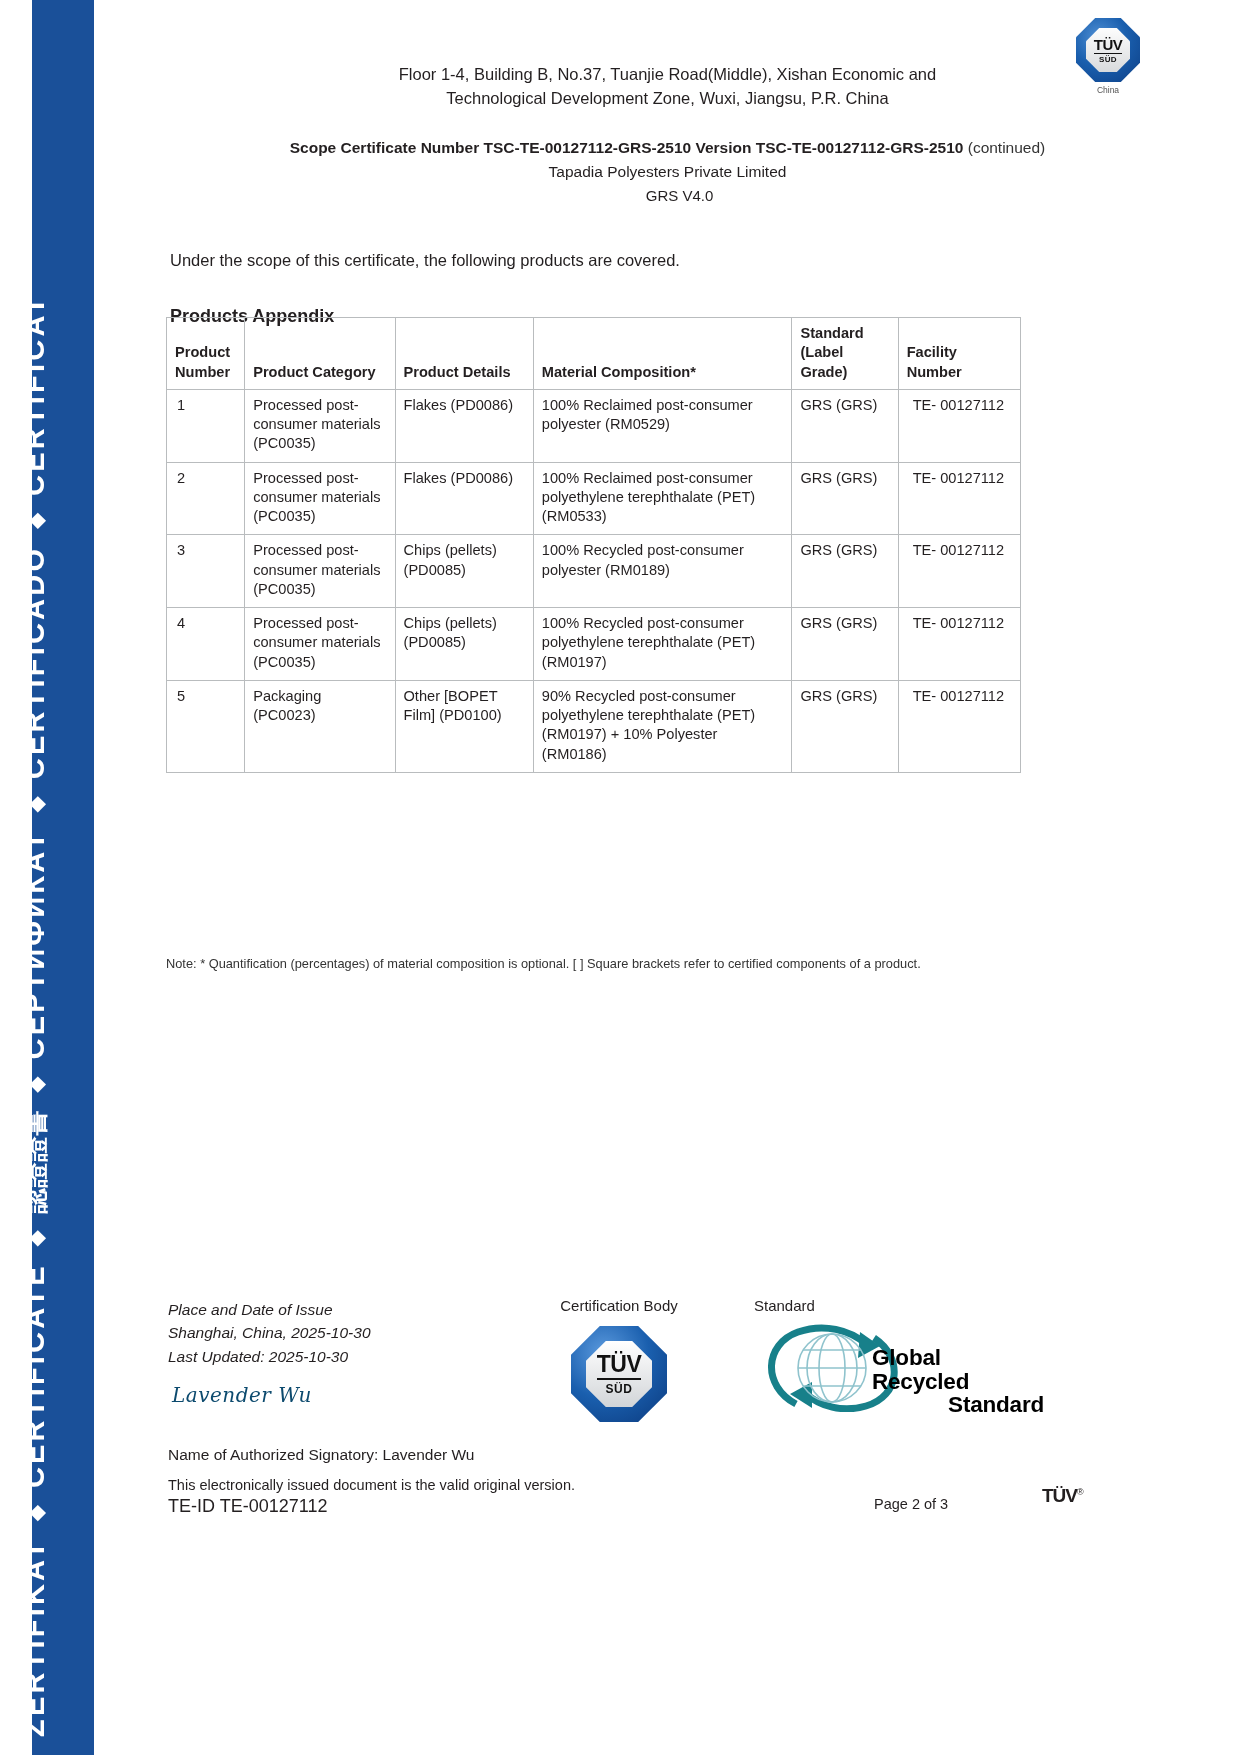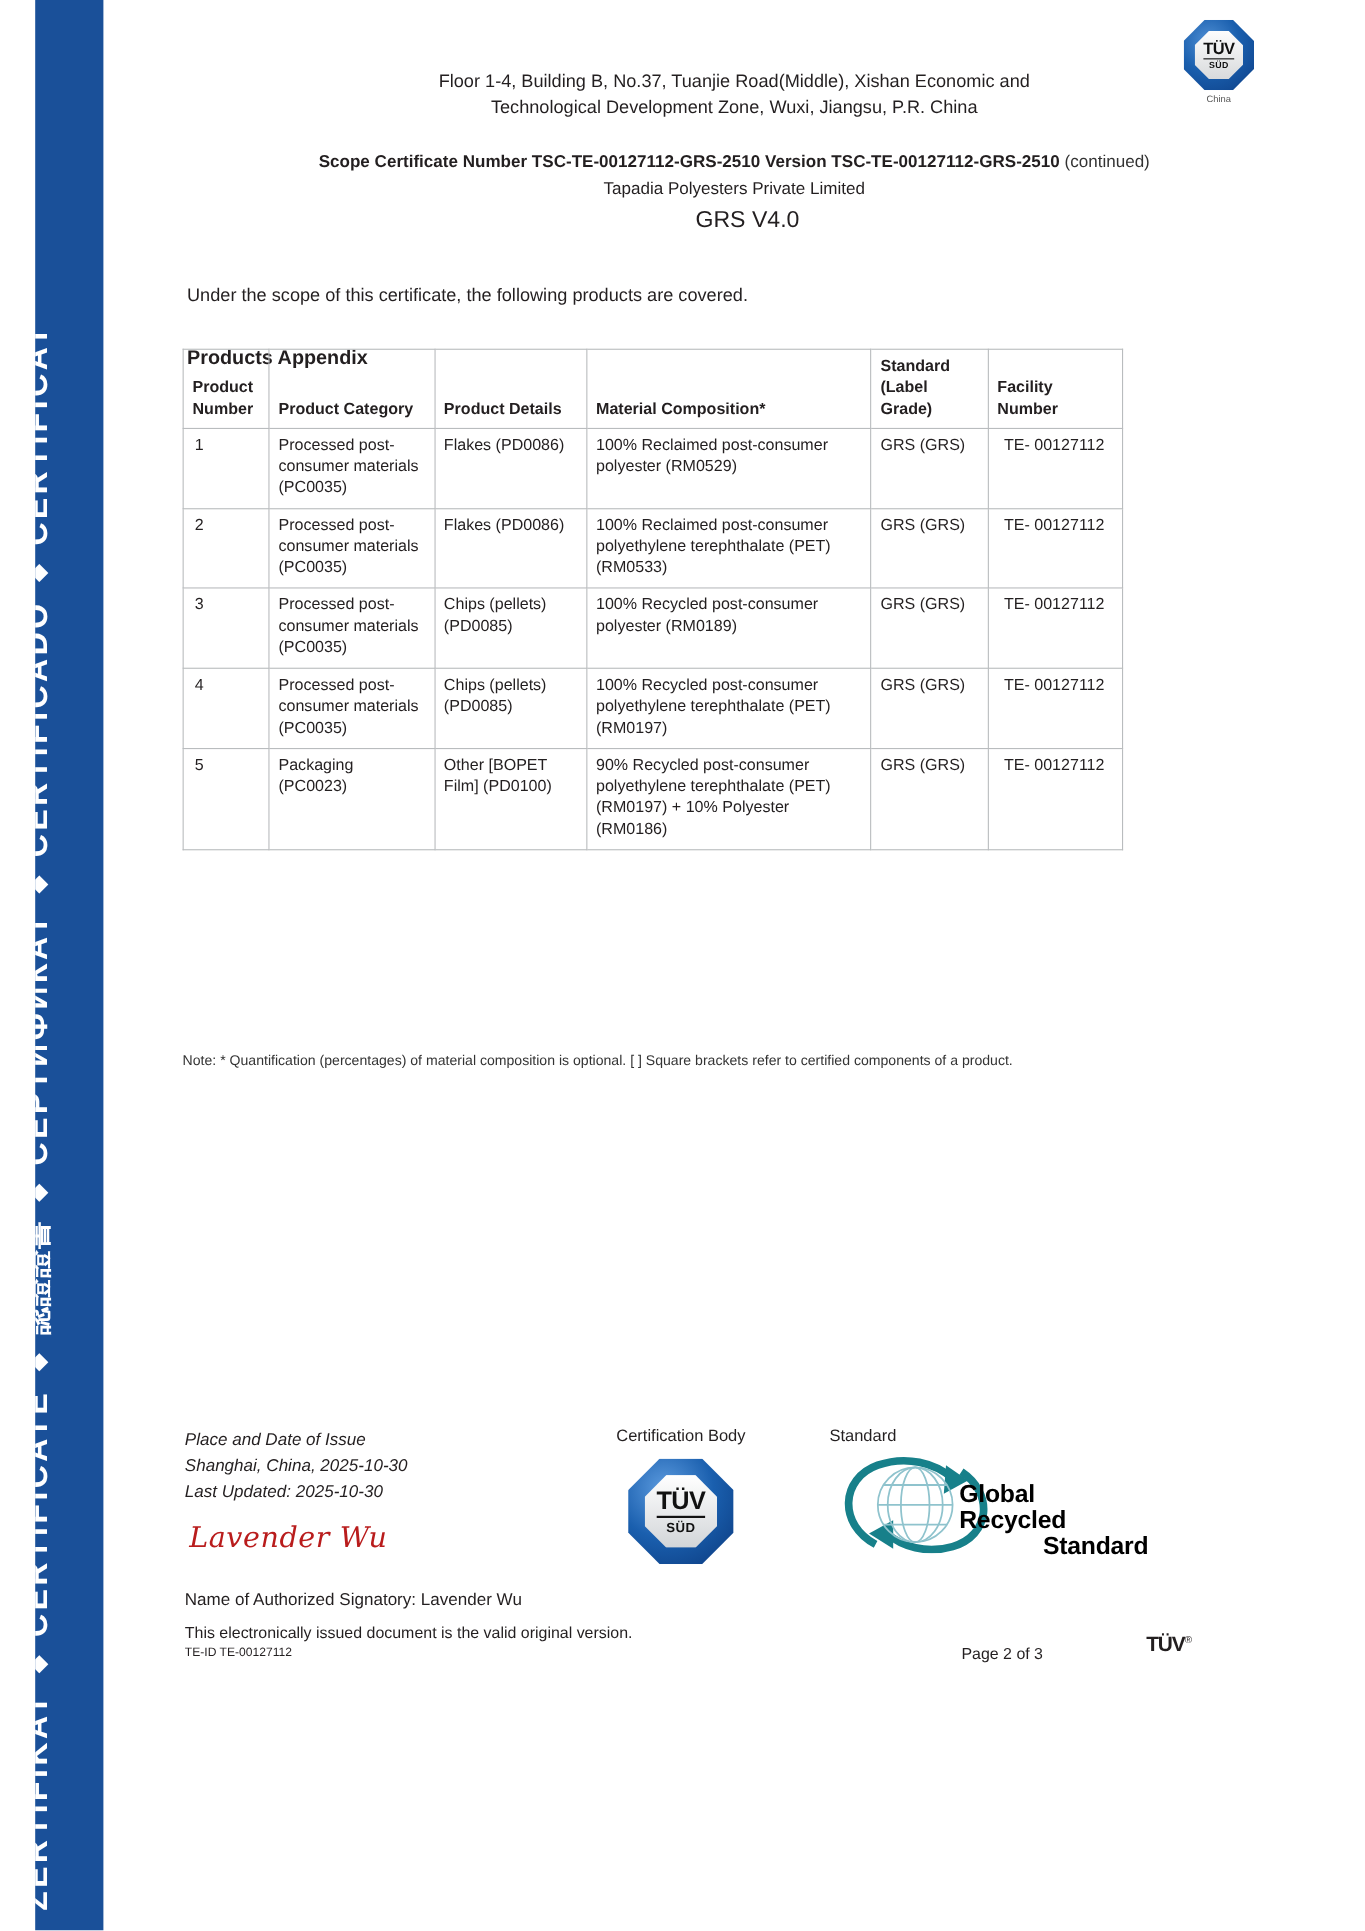--- a/index.html
+++ b/index.html
@@ -96,21 +96,21 @@
   }
   #scope-block {
     text-align: center;
     margin-top: 25px;
     font-size: 16px;
     line-height: 1.55;
   }
   #scope-line { font-weight: bold; font-size: 15.5px; }
   #scope-line .cont { font-weight: normal; color: #333; }
   #company { font-weight: normal; font-size: 15.5px; }
-  #version { font-size: 21px; padding-left: 24px; }
+  #version { font-size: 15px; padding-left: 24px; }
 
   #intro {
     margin: 44px 0 0 76px;
     font-size: 16.5px;
   }
   #appendix-title {
     margin: 36px 0 0 76px;
     font-size: 18px;
     font-weight: bold;
   }
@@ -159,27 +159,27 @@
   }
 
   
   #footer { position: absolute; left: 0; top: 1285px; width: 1147px; height: 470px; }
 
   #issue-block { position: absolute; left: 74px; top: 13px; font-size: 15.5px; line-height: 1.5; font-style: italic; }
   #signature {
     position: absolute; left: 78px; top: 98px;
     font-family: "DejaVu Serif", serif;
     font-style: italic;
-    font-size: 26px;
+    font-size: 20px;
     letter-spacing: 0.5px;
-    color: #b91c1c;
+    color: #0c4a6e;
   }
   #signatory { position: absolute; left: 74px; top: 161px; font-size: 15.5px; }
   #valid-line { position: absolute; left: 74px; top: 192px; font-size: 14.5px; }
-  #teid { position: absolute; left: 74px; top: 211px; font-size: 11px; }
+  #teid { position: absolute; left: 74px; top: 211px; font-size: 18px; }
   #pagenum { position: absolute; left: 780px; top: 211px; font-size: 14.5px; }
 
   #cert-body-block { position: absolute; left: 410px; top: 12px; width: 230px; text-align: center; }
   #cert-body-block .cap { font-size: 15px; }
   #tuv-foot { margin: 12px auto 0 auto; width: 96px; height: 96px; }
   .tuv-oct-lg {
     width: 96px; height: 96px;
     background: radial-gradient(circle at 34% 28%, #5b9ade 0%, #1a5fae 48%, #0b3madd 100%);
     background: radial-gradient(circle at 34% 28%, #5b9ade 0%, #1a5fae 48%, #0b3a7e 100%);
     clip-path: polygon(30% 0%, 70% 0%, 100% 30%, 100% 70%, 70% 100%, 30% 100%, 0% 70%, 0% 30%);

